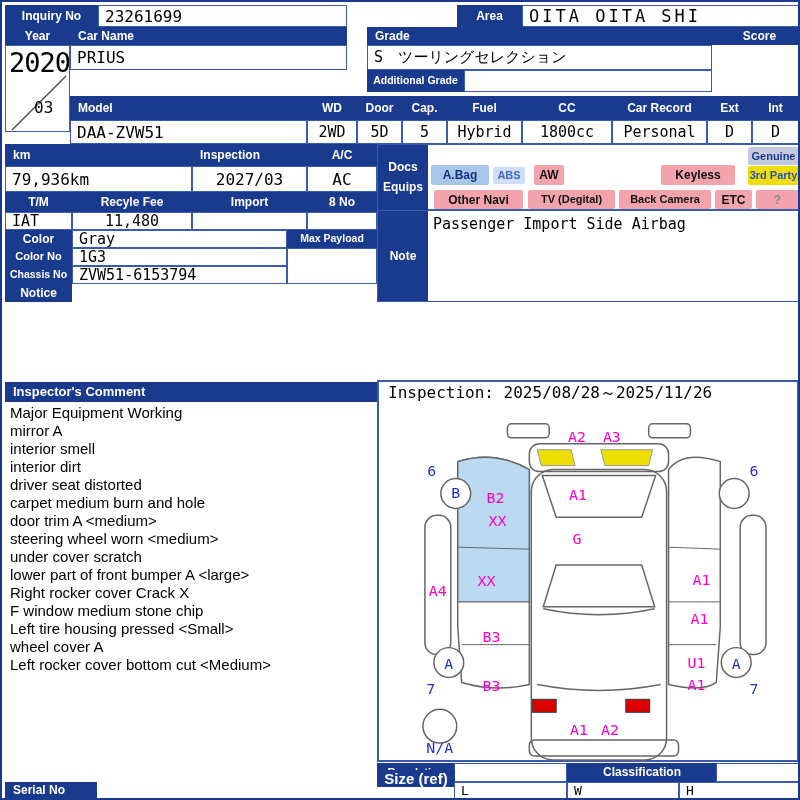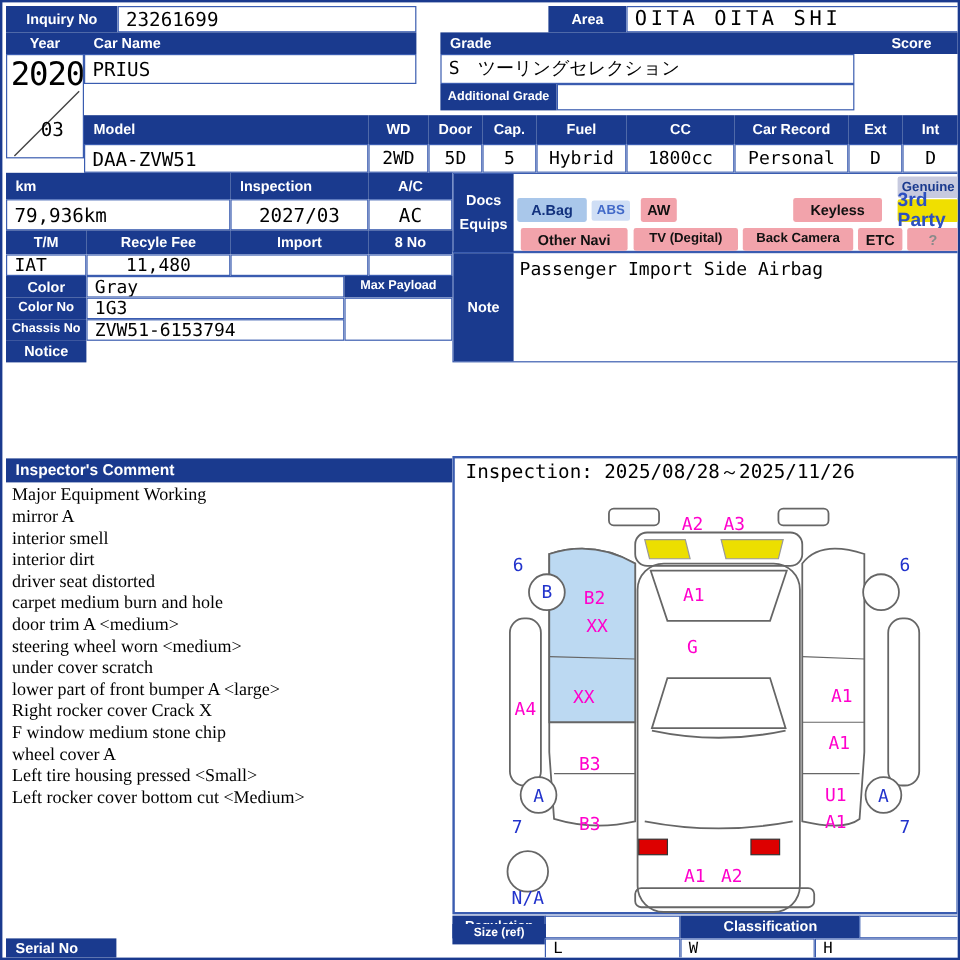--- a/index.html
+++ b/index.html
@@ -28,21 +28,21 @@
   }
   .bg-blue1{ background:#a9c7ea; color:#12327e; }
   .bg-blue2{ background:#cfdef5; color:#4169c8; }
   .bg-pink{ background:#f2a3ab; }
   .bg-genuine{ background:#c7cadf; color:#1a3a8e; }
   .bg-yellow{ background:#f0df00; color:#2d50c0; }
   .txt-grey{ color:#8a8a8a; }
   .mono{ font-family:"DejaVu Sans Mono", monospace; color:#000; }
   .comments{
     position:absolute; left:8px; top:402px; width:366px;
-    font-family:Liberation Serif, serif; font-size:15px; line-height:18px; color:#000;
+    font-family:Liberation Sans, sans-serif; font-size:15px; line-height:18px; color:#000;
   }
   .diagram-marker{
     font-family:"DejaVu Sans Mono", monospace; font-size:15px; text-anchor:middle;
   }
   .note-text{ position:absolute; left:55px; top:4px; font-size:15px; }
   .insp-period{
     position:absolute; left:386px; top:381px; font-size:16px;
     font-family:"DejaVu Sans Mono", monospace; color:#000;
   }
 </style>
@@ -105,21 +105,21 @@
   <div class="box" style="left:375px;top:142px;width:422px;height:66px">
     <div class="lbl" style="left:0;top:0;width:50px;height:65px;flex-direction:column;gap:7px">
       <span>Docs</span>
       <span>Equips</span>
     </div>
     <div class="badge bg-blue1" style="left:53px;top:20px;width:58px;height:20px">A.Bag</div>
     <div class="badge bg-blue2" style="left:115px;top:22px;width:32px;height:17px;font-size:11px">ABS</div>
     <div class="badge bg-pink" style="left:156px;top:20px;width:30px;height:20px">AW</div>
     <div class="badge bg-pink" style="left:283px;top:20px;width:74px;height:20px">Keyless</div>
     <div class="badge bg-genuine" style="left:370px;top:2px;width:51px;height:18px;font-size:11px">Genuine</div>
-    <div class="badge bg-yellow" style="left:370px;top:21px;width:51px;height:19px;font-size:16px">3rd Party</div>
+    <div class="badge bg-yellow" style="left:370px;top:21px;width:51px;height:19px;font-size:11px">3rd Party</div>
     <div class="badge bg-pink" style="left:56px;top:45px;width:89px;height:19px">Other Navi</div>
     <div class="badge bg-pink" style="left:150px;top:45px;width:87px;height:19px;font-size:11px">TV (Degital)</div>
     <div class="badge bg-pink" style="left:241px;top:45px;width:92px;height:19px;font-size:11px">Back Camera</div>
     <div class="badge bg-pink" style="left:337px;top:45px;width:37px;height:19px">ETC</div>
     <div class="badge bg-pink txt-grey" style="left:378px;top:45px;width:43px;height:19px">?</div>
   </div>
 
   <div class="lbl" style="left:3px;top:190px;width:67px;height:20px">T/M</div>
   <div class="lbl" style="left:70px;top:190px;width:120px;height:20px">Recyle Fee</div>
   <div class="lbl" style="left:190px;top:190px;width:115px;height:20px">Import</div>
@@ -151,22 +151,22 @@
       <div>interior smell</div>
       <div>interior dirt</div>
       <div>driver seat distorted</div>
       <div>carpet medium burn and hole</div>
       <div>door trim A &lt;medium&gt;</div>
       <div>steering wheel worn &lt;medium&gt;</div>
       <div>under cover scratch</div>
       <div>lower part of front bumper A &lt;large&gt;</div>
       <div>Right rocker cover Crack X</div>
       <div>F window medium stone chip</div>
+      <div>Left tire housing pressed &lt;Small&gt;</div>
       <div>wheel cover A</div>
-      <div>Left tire housing pressed &lt;Small&gt;</div>
       <div>Left rocker cover bottom cut &lt;Medium&gt;</div>
     </div>
 
   <div class="box" style="left:375px;top:378px;width:422px;height:382px;border-width:2px"></div>
   <div class="insp-period">Inspection: 2025/08/28～2025/11/26</div>
 
   <svg id="car-diagram-svg" viewBox="0 0 420 365" style="position:absolute;left:377px;top:396px;width:420px;height:363px">
     <g fill="none" stroke="#666" stroke-width="1.5">
       <rect x="128" y="26" width="42" height="14" rx="4"></rect>
       <rect x="270" y="26" width="42" height="14" rx="4"></rect>
@@ -228,18 +228,18 @@
       <text x="231" y="339" fill="#ff00cc" class="diagram-marker">A2</text>
       <text x="60" y="357" fill="#2233cc" class="diagram-marker">N/A</text>
     </svg>
 
   <div class="lbl" style="left:375px;top:761px;width:78px;height:19px;font-size:11px">Regulation</div>
   <div class="cell" style="left:452px;top:761px;width:113px;height:19px"></div>
   <div class="lbl" style="left:565px;top:761px;width:150px;height:19px">Classification</div>
   <div class="cell" style="left:714px;top:761px;width:83px;height:19px"></div>
 
   <div class="lbl l" style="left:3px;top:780px;width:92px;height:17px">Serial No</div>
-  <div class="lbl" style="left:375px;top:768px;width:78px;height:17px;font-size:10px">Size (ref)</div>
+  <div class="lbl" style="left:375px;top:768px;width:78px;height:17px;font-size:15px">Size (ref)</div>
   <div class="cell" style="left:452px;top:780px;width:113px;height:17px;font-size:13px">L</div>
   <div class="cell" style="left:565px;top:780px;width:112px;height:17px;font-size:13px">W</div>
   <div class="cell" style="left:677px;top:780px;width:120px;height:17px;font-size:13px">H</div>
 
 </div>
 
 </body></html>

